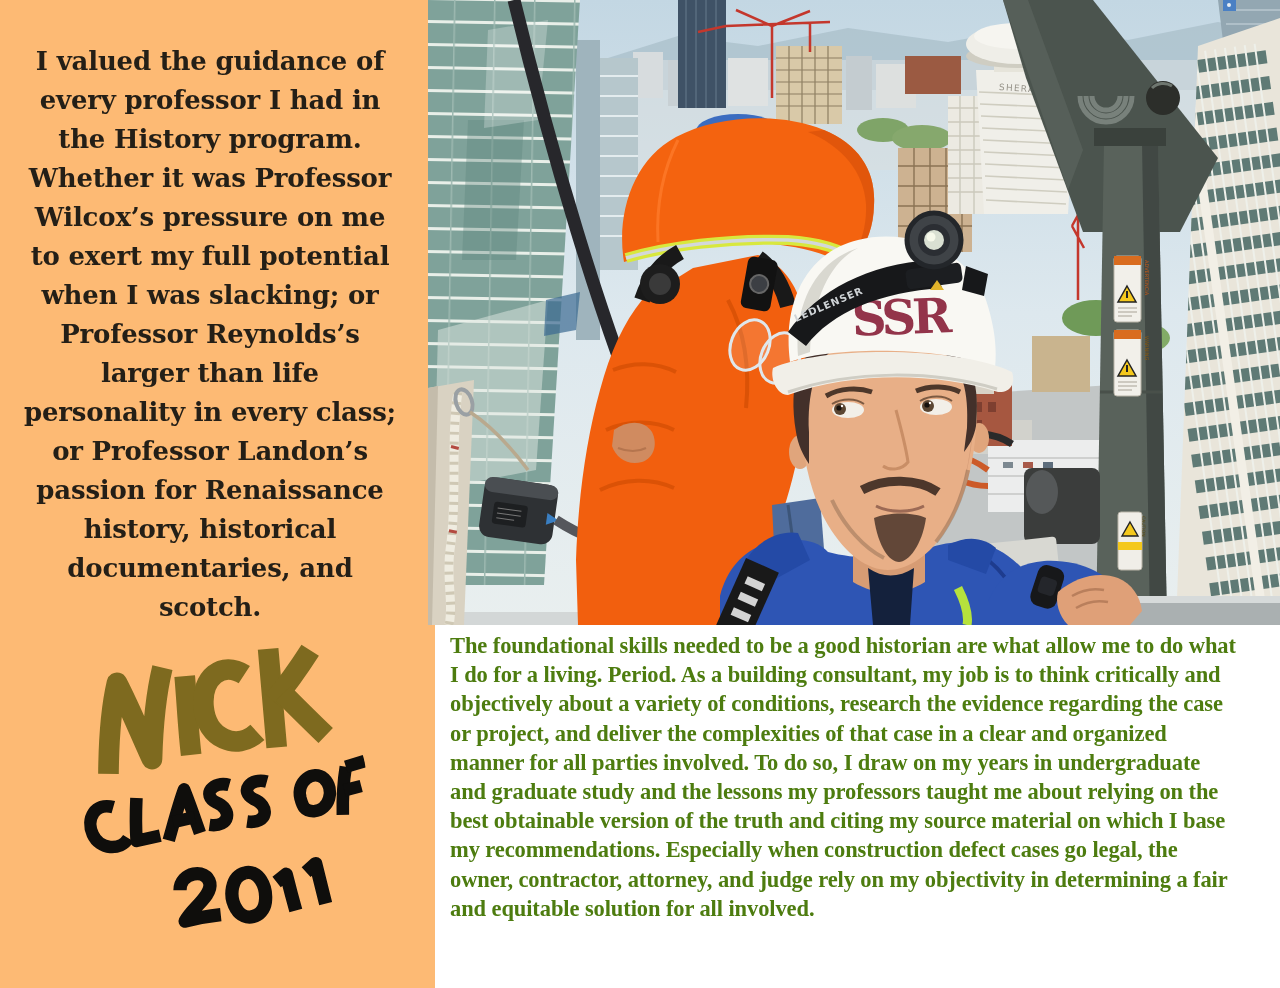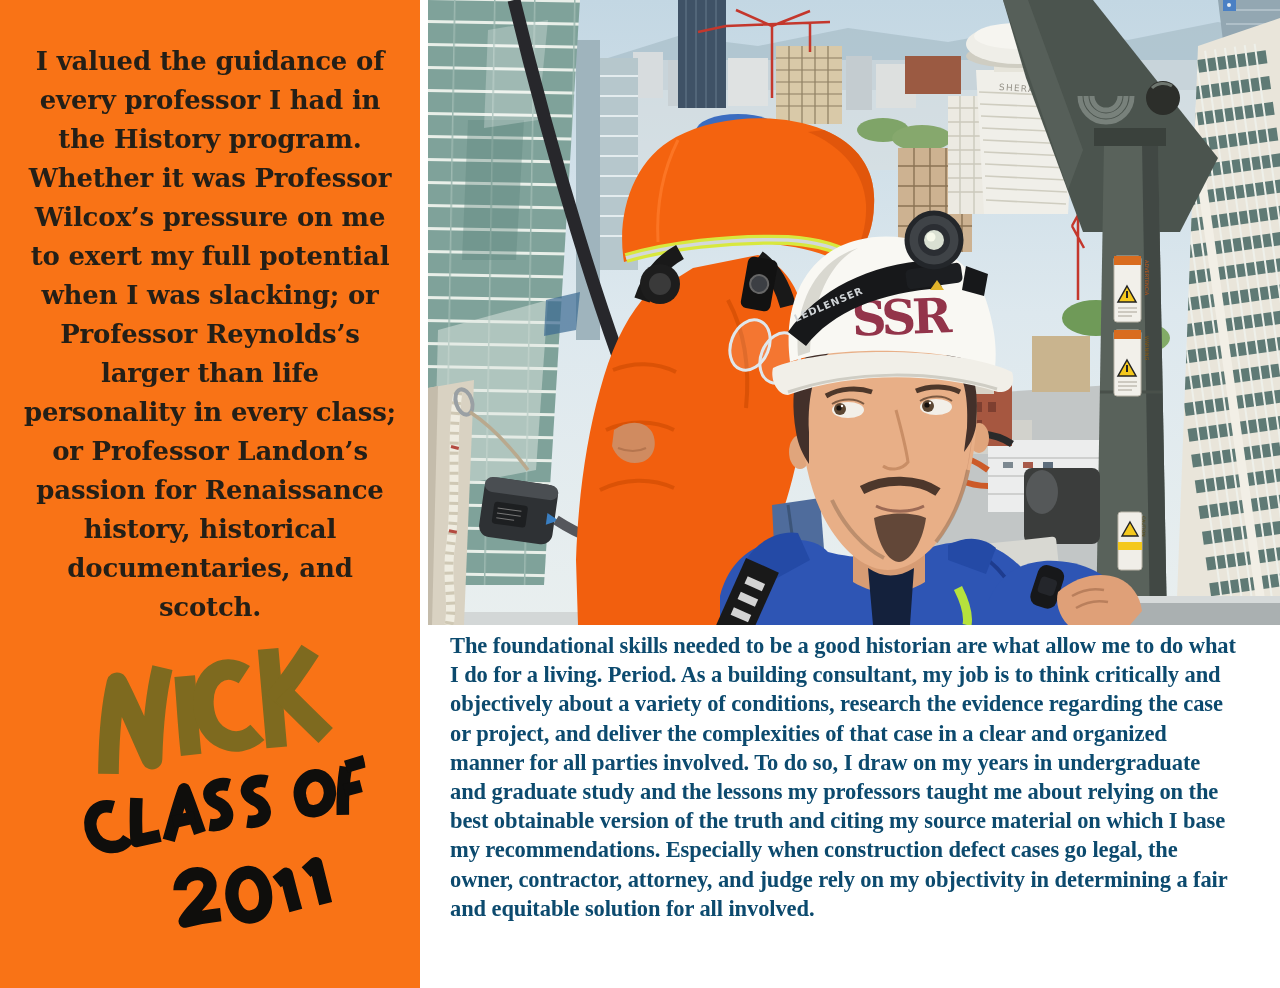--- a/index.html
+++ b/index.html
@@ -1,34 +1,34 @@
 <!DOCTYPE html>
 <html><head>
 <meta charset="utf-8">
 <style>
   html,body{margin:0;padding:0;background:#ffffff;}
   .canvas{position:relative;width:1280px;height:988px;background:#ffffff;overflow:hidden;
           font-family:"DejaVu Serif",serif;}
   
-  .left-panel{position:absolute;left:0;top:0;width:420px;height:988px;background:#f97316;}
+  .left-panel{position:absolute;left:0;top:0;width:420px;height:988px;background:#fdba74;padding-left:15px;}
   .quote{position:absolute;left:22px;top:42px;width:376px;text-align:center;
          font-family:"DejaVu Serif",serif;font-weight:700;font-size:26px;line-height:39px;
          color:#241F17;letter-spacing:-0.2px;}
   .name-block{position:absolute;left:82px;top:642px;width:256px;height:136px;transform:rotate(-9deg);}
   .classof-block{position:absolute;left:80px;top:762px;width:290px;height:96px;transform:rotate(-8deg);}
   .year-block{position:absolute;left:158px;top:846px;width:190px;height:96px;transform:rotate(-6deg);}
   .sr{position:absolute;width:1px;height:1px;overflow:hidden;clip:rect(0 0 0 0);white-space:nowrap;}
   .stroke-art{display:block;width:100%;height:100%;}
   
   .photo{position:absolute;left:428px;top:0;width:852px;height:625px;margin:0;}
   .photo svg{display:block;width:852px;height:625px;}
   
   .body-text{position:absolute;left:450px;top:631px;width:788px;
              font-family:"Liberation Serif","DejaVu Serif",serif;font-weight:700;
-             font-size:22.5px;line-height:29.2px;color:#0c4a6e;letter-spacing:-0.1px;}
+             font-size:22.5px;line-height:29.2px;color:#4d7c0f;letter-spacing:-0.1px;}
 </style>
 </head>
 <body>
 
 <div class="canvas">
 
   <aside class="left-panel">
     <div class="quote">I valued the guidance of every professor I had in the History program. Whether it was Professor Wilcox’s pressure on me to exert my full potential when I was slacking; or Professor Reynolds’s larger than life personality in every class; or Professor Landon’s passion for Renaissance history, historical documentaries, and scotch.</div>
 
     <div class="name-block">

